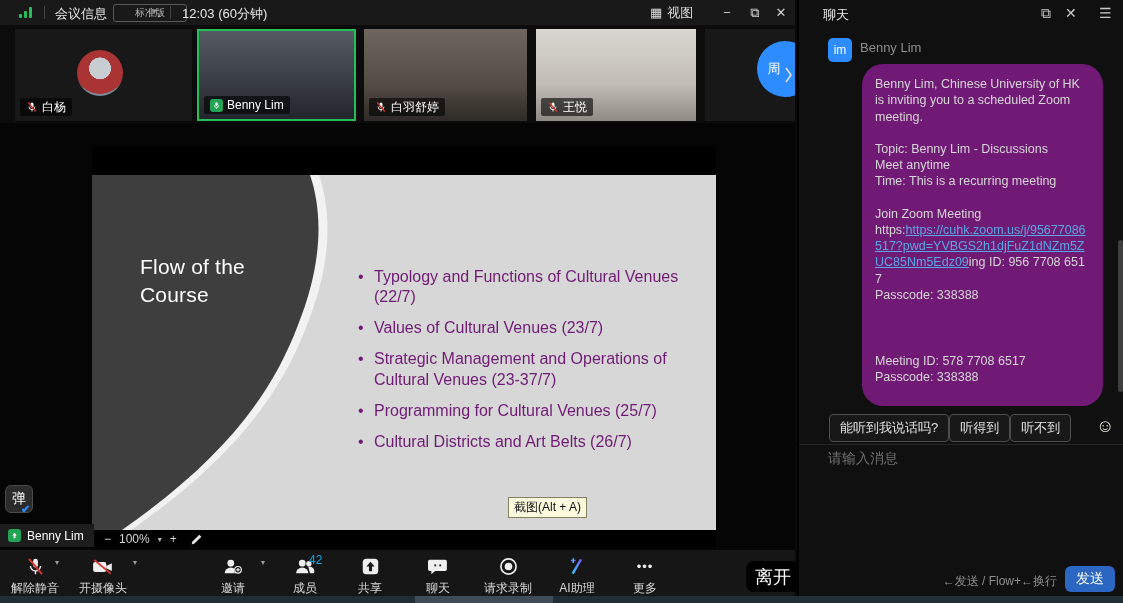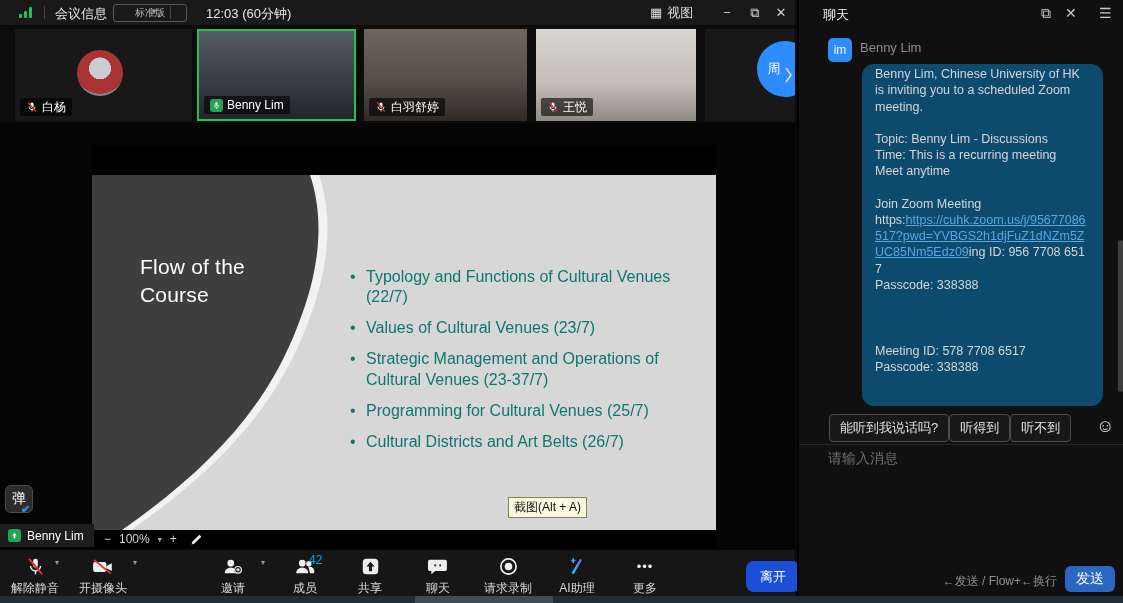--- a/index.html
+++ b/index.html
@@ -16,21 +16,21 @@
   .tb-sep { position:absolute; top:6px; width:1px; height:13px; background:#454545; }
   #signal { position:absolute; left:19px; top:7px; width:14px; height:11px; }
   #signal i { position:absolute; bottom:0; width:3px; background:#23c05a; border-radius:1px; }
   #signal i:nth-child(1){ left:0; height:4px; }
   #signal i:nth-child(2){ left:5px; height:7px; }
   #signal i:nth-child(3){ left:10px; height:11px; }
   #meeting-info { position:absolute; left:55px; top:5px; }
   #plan-badge { position:absolute; left:113px; top:4px; font-size:10px; color:#b9b9b9;
                 border:1px solid #5a5a5a; border-radius:3px; padding:1px 21px; }
   #tb-caret { position:absolute; left:152px; top:6px; color:#9a9a9a; font-size:9px; }
-  #tb-time { position:absolute; left:182px; top:5px;margin-left:24px; }
+  #tb-time { position:absolute; left:182px; top:5px; }
   #view-btn { position:absolute; left:650px; top:4px; color:#ddd;font-family:Liberation Serif, serif; }
   #view-btn .g { font-size:13px; margin-right:5px; }
   .winctl { position:absolute; top:3px; width:22px; height:19px; text-align:center;
             color:#cfcfcf; font-size:13px; line-height:19px; }
 
   
   #strip { position:absolute; left:0; top:25px; width:795px; height:98px; background:#0c0c0c; }
   .tile { position:absolute; top:4px; height:92px; background:#181818; overflow:hidden; }
   .tile .feed { position:absolute; inset:0; }
   .vlabel { position:absolute; left:5px; bottom:5px; display:flex; align-items:center; gap:4px;
@@ -57,21 +57,21 @@
   #strip-collapse { position:absolute; left:393px; top:124px; width:22px; height:12px;
                     display:flex; justify-content:center; }
 
   
   #stage { position:absolute; left:0; top:123px; width:795px; height:427px; background:#050505; }
   #share-topbar { position:absolute; left:92px; top:22px; width:624px; height:30px; background:#000; }
   #slide { position:absolute; left:92px; top:52px; width:624px; height:355px; background:#d7d7d7;
            overflow:hidden; }
   #slide-title { position:absolute; left:48px; top:78px; width:150px; color:#fff;
                  font-size:21px; font-weight:400; line-height:1.32; letter-spacing:.2px; }
-  #bullets { position:absolute; left:258px; top:92px; width:340px; color:#0f766e;
+  #bullets { position:absolute; left:266px; top:92px; width:340px; color:#701a75;
              font-size:16px; line-height:1.26; list-style:none; }
   #bullets li { margin-bottom:11px; padding-left:16px; position:relative; }
   #bullets li::before { content:"•"; position:absolute; left:0; top:0; }
   #screenshot-tooltip { position:absolute; left:416px; top:322px; background:#fbfadf;
                         border:1px solid #83825d; color:#111; font-size:12px; padding:1px 5px; }
   #zoombar { position:absolute; left:92px; top:407px; width:624px; height:18px; background:#000;
              color:#d5d5d5; font-size:12px; display:flex; align-items:center; gap:8px;
              padding-left:12px; }
   #zoombar .zcaret { font-size:8px; color:#bbb; }
   #pencil-tab { display:flex; align-items:center; justify-content:center; width:24px; height:18px; }
@@ -84,35 +84,35 @@
                   color:#fff; font-size:12px; }
   #sharer-badge .mic-badge { background:#23a455; }
 
   
   #toolbar { position:absolute; left:0; top:550px; width:795px; height:53px; background:#161616; }
   .titem { position:absolute; top:6px; display:flex; flex-direction:column; align-items:center;
            gap:4px; color:#d8d8d8; font-size:12px; transform:translateX(-50%); }
   .titem .ic { height:20px; display:flex; align-items:center; justify-content:center; }
   .tcaret { position:absolute; top:2px; font-size:8px; color:#9a9a9a; }
   #count-42 { position:absolute; left:14px; top:-3px; color:#0ea5e9; font-size:12px;text-align:center; }
-  #leave-btn { position:absolute; left:746px; top:11px; width:54px; height:31px; background:#1d4ed8;
-               border:none; border-radius:8px; color:#fff; font-size:13px; }
+  #leave-btn { position:absolute; left:746px; top:11px; width:54px; height:31px; background:#000000;
+               border:none; border-radius:8px; color:#fff; font-size:18px; }
 
   
   #chat { position:absolute; left:797px; top:0; width:326px; height:603px; background:#101010;
           border-left:2px solid #000; }
   #chat-titlebar { position:absolute; left:0; top:0; width:100%; height:28px; }
   #chat-title { position:absolute; left:24px; top:6px; color:#ededed; font-size:13px; }
   .chat-ic { position:absolute; top:5px; color:#c9c9c9; font-size:14px; }
   #chat-avatar { position:absolute; left:29px; top:38px; width:24px; height:24px; background:#2d8cff;
                  border-radius:5px; color:#fff; font-size:12px; display:flex; align-items:center;
                  justify-content:center; }
   #chat-sender { position:absolute; left:61px; top:40px; color:#8d8d8d; font-size:13px; }
-  #bubble { position:absolute; left:63px; top:64px; width:241px; height:342px; background:#0c4a6e;
-            border-radius:12px; padding:2px 13px; color:#d6d6d6; font-size:12.5px;
+  #bubble { position:absolute; left:63px; top:64px; width:241px; height:342px; background:#701a75;
+            border-radius:21px; padding:12px 13px; color:#d6d6d6; font-size:12.5px;
             line-height:1.3; overflow:hidden; }
   .gap1 { margin-top:16px; }
   .gap3 { margin-top:50px; }
   #bubble .linkline { word-break:break-all; }
   #bubble a { color:#57a8e4; text-decoration:underline; }
   #quick-replies { position:absolute; left:30px; top:414px; display:flex; }
   .qr-btn { background:#181818; border:1px solid #4d4d4d; border-radius:4px; color:#e2e2e2;
             font-size:13px; padding:4px 10px; white-space:nowrap; }
   #smiley { position:absolute; left:297px; top:416px; color:#e6e6d8; font-size:18px; }
   #chat-divider { position:absolute; left:0; top:444px; width:100%; height:1px; background:#262626; }
@@ -392,22 +392,22 @@
       <span class="chat-ic" style="left:266px">✕</span>
       <span class="chat-ic" style="left:300px">☰</span>
     </div>
 
     <div id="chat-avatar">im</div>
     <div id="chat-sender">Benny Lim</div>
 
     <div id="bubble">
       <div>Benny Lim, Chinese University of HK is inviting you to a scheduled Zoom meeting.</div>
       <div class="gap1">Topic: Benny Lim - Discussions</div>
+      <div>Meet anytime</div>
       <div>Time: This is a recurring meeting</div>
-      <div>Meet anytime</div>
       <div class="gap1">Join Zoom Meeting</div>
       <div class="linkline"><span>https:</span><a href="#">https://cuhk.zoom.us/j/95677086517?pwd=YVBGS2h1djFuZ1dNZm5ZUC85Nm5Edz09</a><span>ing ID: 956 7708 6517</span></div>
       <div>Passcode: 338388</div>
       <div class="gap3">Meeting ID: 578 7708 6517</div>
       <div>Passcode: 338388</div>
     </div>
 
     <div id="chat-scrollbar"></div>
 
     <div id="quick-replies">

